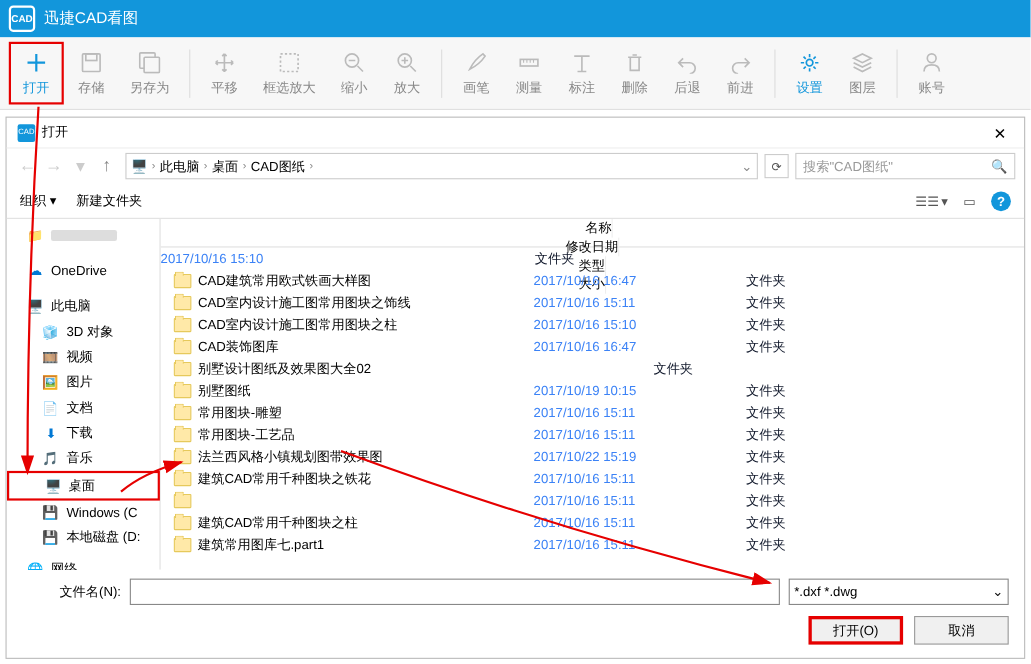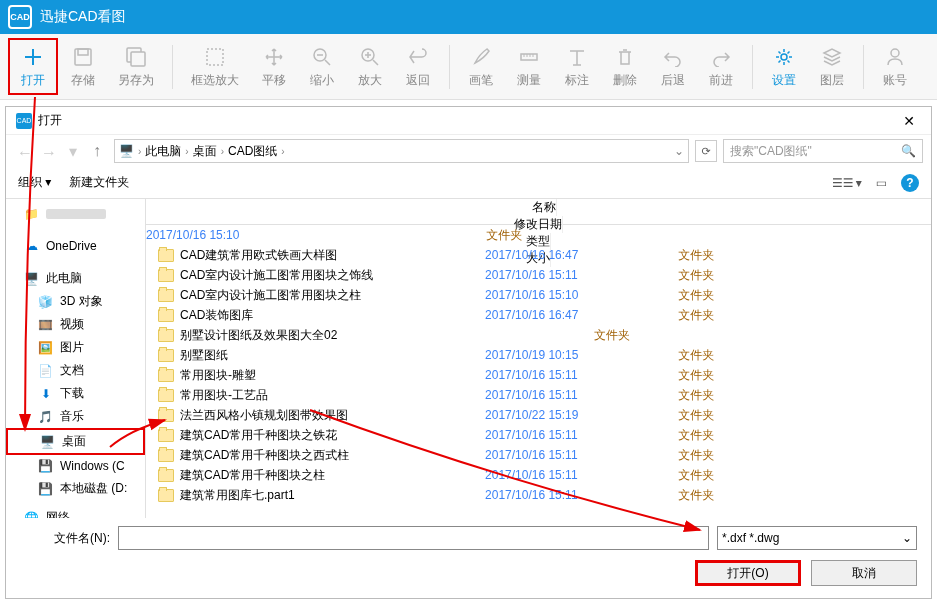--- a/index.html
+++ b/index.html
@@ -58,31 +58,31 @@
 .col-date { flex: 1.3; }
 .col-type { flex: 0.9; }
 .col-size { flex: 0.8; }
 .flh > div { border-right: 1px solid #eee; height: 100%; display: flex; align-items: center; }
 .flb { flex: 1; overflow-y: auto; }
 .file-row { display: flex; height: 20px; align-items: center; font-size: 12px; padding: 0; }
 .fr-name { flex: 2.2; padding-left: 12px; display: flex; align-items: center; gap: 6px; }
 .folder-icon { width: 16px; height: 13px; background: #ffe9a8; border: 1px solid #e6c95c; border-radius: 1px; position: relative; }
 .folder-icon::before { content: ""; position: absolute; top: -3px; left: 0; width: 6px; height: 3px; background: #ffe9a8; border: 1px solid #e6c95c; border-bottom: none; border-radius: 1px 1px 0 0; }
 .fr-date { flex: 1.3; color: #3b82f6; }
-.fr-type { flex: 0.9; color: #a16207; }
+.fr-type { flex: 0.9; color: #0f172a; }
 .fr-size { flex: 0.8; }
 
 
 .dlg-footer { padding: 8px 14px 12px; display: flex; flex-direction: column; gap: 10px; }
 .filename-row { display: flex; align-items: center; gap: 8px; font-size: 12px; }
 .filename-label { width: 90px; text-align: right; }
 .filename-input { flex: 1; height: 24px; border: 1px solid #888; padding: 0 4px; }
 .filetype-select { width: 200px; height: 24px; border: 1px solid #888; padding: 0 4px; font-size: 12px; display: flex; align-items: center; justify-content: space-between; }
 .btn-row { display: flex; justify-content: flex-end; gap: 10px; }
-.btn { width: 106px; height: 26px; border: 1px solid #999; background: #f0f0f0; font-size: 12px; cursor: pointer; display: flex; align-items: center; justify-content: center; }
+.btn { width: 86px; height: 26px; border: 1px solid #999; background: #f0f0f0; font-size: 12px; cursor: pointer; display: flex; align-items: center; justify-content: center; }
 .btn-open { border: 3px solid #e60000; }
 
 
 .arrow-svg { position: absolute; pointer-events: none; z-index: 10; }
 </style>
 </head>
 <body>
 
 <div class="titlebar">
   <div class="titlebar-icon">CAD</div>
@@ -113,58 +113,50 @@
           <rect x="1" y="1" width="14" height="14" rx="1" fill="none" stroke="#bbb" stroke-width="1.5"></rect>
           <rect x="5" y="5" width="14" height="14" rx="1" fill="#f7f7f7" stroke="#bbb" stroke-width="1.5"></rect>
         </svg>
       </div>
     <div class="tool-label">另存为</div>
   </div>
   <div class="tool-sep"></div>
   <div class="tool-btn">
     <div class="tool-icon">
         <svg width="20" height="20" viewBox="0 0 20 20">
+          <path d="M10 2v16M2 10h16M10 2l-2 2M10 2l2 2M10 18l-2-2M10 18l2-2M2 10l2-2M2 10l2 2M18 10l-2-2M18 10l-2 2" stroke="#bbb" stroke-width="1.5" fill="none"></path>
+        </svg>
+      </div>
+    <div class="tool-label">平移</div>
+  </div>
+  <div class="tool-btn">
+    <div class="tool-icon">
+        <svg width="20" height="20" viewBox="0 0 20 20">
           <rect x="2" y="2" width="16" height="16" fill="none" stroke="#bbb" stroke-width="1.5" stroke-dasharray="2 2"></rect>
         </svg>
       </div>
     <div class="tool-label">框选放大</div>
-  </div>
-  <div class="tool-btn">
-    <div class="tool-icon">
-        <svg width="20" height="20" viewBox="0 0 20 20">
-          <path d="M10 2v16M2 10h16M10 2l-2 2M10 2l2 2M10 18l-2-2M10 18l2-2M2 10l2-2M2 10l2 2M18 10l-2-2M18 10l-2 2" stroke="#bbb" stroke-width="1.5" fill="none"></path>
-        </svg>
-      </div>
-    <div class="tool-label">平移</div>
   </div>
   <div class="tool-btn">
     <div class="tool-icon">
         <svg width="20" height="20" viewBox="0 0 20 20">
           <circle cx="8" cy="8" r="6" fill="none" stroke="#bbb" stroke-width="1.5"></circle>
           <path d="M5 8h6M13 13l5 5" stroke="#bbb" stroke-width="1.5"></path>
         </svg>
       </div>
     <div class="tool-label">缩小</div>
   </div>
   <div class="tool-btn">
     <div class="tool-icon">
         <svg width="20" height="20" viewBox="0 0 20 20">
           <circle cx="8" cy="8" r="6" fill="none" stroke="#bbb" stroke-width="1.5"></circle>
           <path d="M8 5v6M5 8h6M13 13l5 5" stroke="#bbb" stroke-width="1.5"></path>
         </svg>
       </div>
     <div class="tool-label">放大</div>
-  </div>
-  <div class="tool-btn">
-    <div class="tool-icon">
-        <svg width="20" height="20" viewBox="0 0 20 20">
-          <path d="M6 4l-4 6 4 6M2 10h12a4 4 0 0 0 0-8" fill="none" stroke="#bbb" stroke-width="1.5"></path>
-        </svg>
-      </div>
-    <div class="tool-label">返回</div>
   </div>
   <div class="tool-sep"></div>
   <div class="tool-btn">
     <div class="tool-icon">
         <svg width="20" height="20" viewBox="0 0 20 20">
           <path d="M4 16c2-4 6-10 12-14l2 2c-4 6-10 10-14 12z" fill="none" stroke="#bbb" stroke-width="1.5"></path>
         </svg>
       </div>
     <div class="tool-label">画笔</div>
   </div>
@@ -443,21 +435,20 @@
               <span class="folder-icon"></span>
               <span>建筑CAD常用千种图块之铁花</span>
             </div>
             <div class="fr-date">2017/10/16 15:11</div>
             <div class="fr-type">文件夹</div>
             <div class="fr-size"></div>
           </div>
           <div class="file-row">
             <div class="fr-name">
               <span class="folder-icon"></span>
-              <span>建筑CAD常用千种图块之西式柱</span>
             </div>
             <div class="fr-date">2017/10/16 15:11</div>
             <div class="fr-type">文件夹</div>
             <div class="fr-size"></div>
           </div>
           <div class="file-row">
             <div class="fr-name">
               <span class="folder-icon"></span>
               <span>建筑CAD常用千种图块之柱</span>
             </div>

